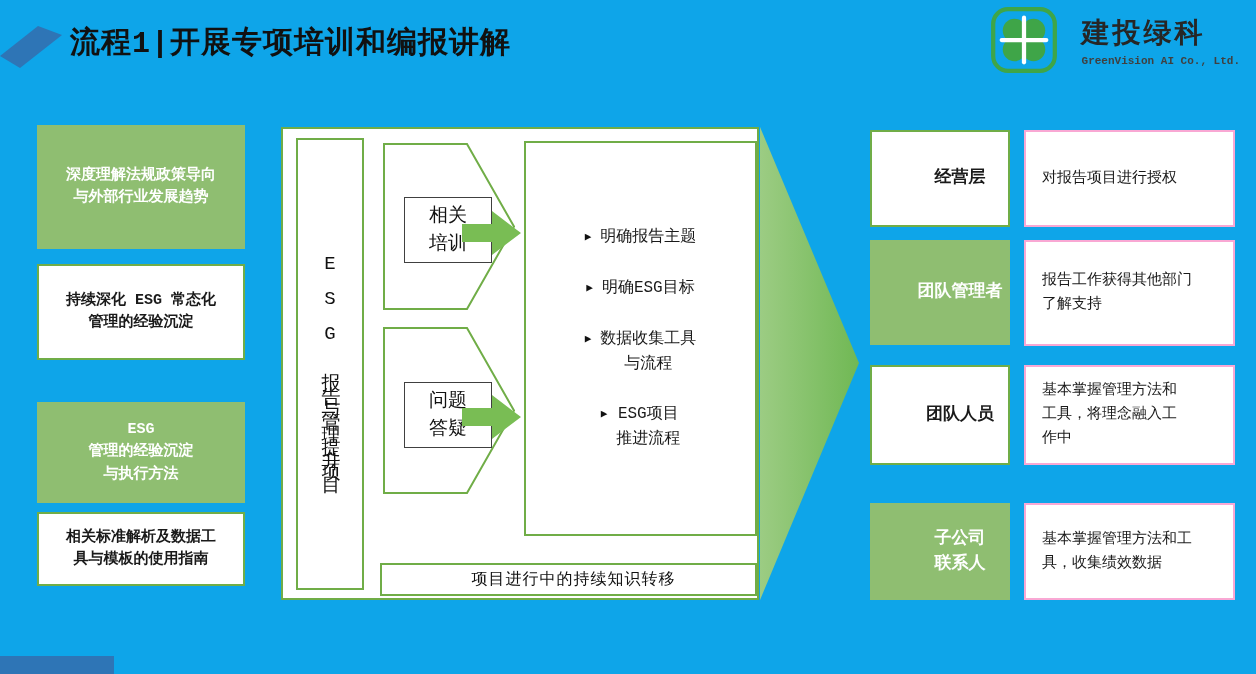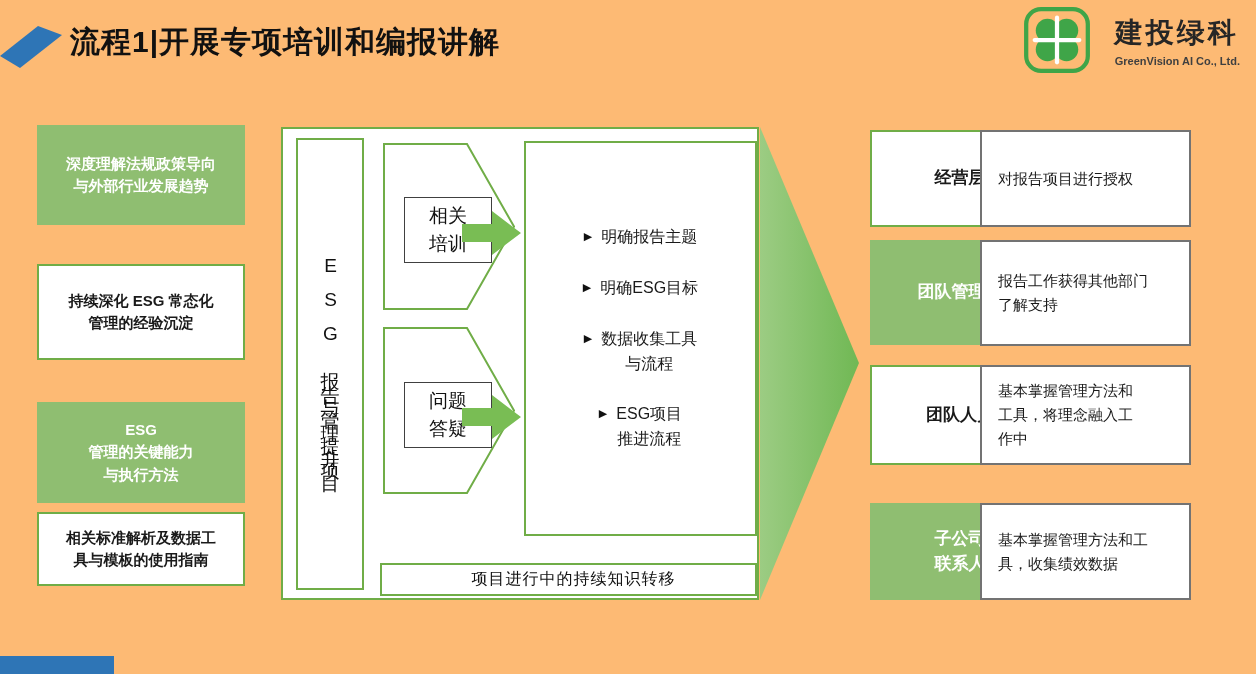--- a/index.html
+++ b/index.html
@@ -1,21 +1,21 @@
 <!DOCTYPE html>
 <html><head>
 <meta charset="utf-8">
 <style>
   html, body { margin: 0; padding: 0; background: #fff; }
   .slide {
     position: relative;
     width: 1256px;
     height: 674px;
-    background: #fdba74;
-    font-family: Liberation Sans, sans-serif;
+    background: #0ea5e9;
+    font-family: Liberation Mono, monospace;
     overflow: hidden;
   }
   
   .accent-chevron { position: absolute; left: 0; top: 26px; width: 62px; height: 42px; }
   .page-title {
     position: absolute; left: 70px; top: 22px; margin: 0;
     font-size: 30px; font-weight: bold; color: #111; letter-spacing: 1px;
   }
   .logo { position: absolute; top: 6px; right: 16px; display: flex; align-items: center; gap: 24px; }
   .logo-icon { width: 68px; height: 68px; }
@@ -82,22 +82,22 @@
     position: absolute; left: 870px; width: 140px;
     display: flex; align-items: center; justify-content: center;
     text-align: center; white-space: pre-line;
     font-size: 17px; font-weight: bold; line-height: 1.45;
     box-sizing: border-box;
     padding-left: 40px;
   }
   .role-box.filled  { background: #8FBE71; color: #fff; }
   .role-box.outlined { background: #fff; border: 2px solid #70AD47; color: #1a1a1a; }
   .desc-box {
-    position: absolute; left: 980px; width: 211px;
-    background: #fff; border: 2px solid #737373; box-sizing: border-box;
+    position: absolute; left: 1024px; width: 211px;
+    background: #fff; border: 2px solid #f9a8d4; box-sizing: border-box;
     display: flex; align-items: center;
     padding: 8px 16px; font-size: 15px; color: #1a1a1a; line-height: 1.6;
     white-space: pre-line;
   }
 
   
   .bottom-bar { position: absolute; left: 0; top: 656px; width: 114px; height: 18px; background: #2E75B6; }
 </style>
 </head>
 <body>
@@ -122,26 +122,26 @@
         <line x1="32" y1="11" x2="32" y2="53"></line>
         <line x1="11" y1="32" x2="53" y2="32"></line>
       </g>
     </svg>
     <div class="logo-text">
       <div class="logo-name">建投绿科</div>
       <div class="logo-subtitle">GreenVision AI Co., Ltd.</div>
     </div>
   </div>
 
-  <div class="lbox filled" style="top:125px;height:100px">深度理解法规政策导向
+  <div class="lbox filled" style="top:125px;height:124px">深度理解法规政策导向
 与外部行业发展趋势</div>
   <div class="lbox outlined" style="top:264px;height:96px">持续深化 ESG 常态化
 管理的经验沉淀</div>
   <div class="lbox filled" style="top:402px;height:101px">ESG
-管理的关键能力
+管理的经验沉淀
 与执行方法</div>
   <div class="lbox outlined" style="top:512px;height:74px">相关标准解析及数据工
 具与模板的使用指南</div>
 
   <div class="center-frame"></div>
 
   <div class="vstrip">
     <span class="vtext">ESG报告与管理提升项目</span>
   </div>
 

